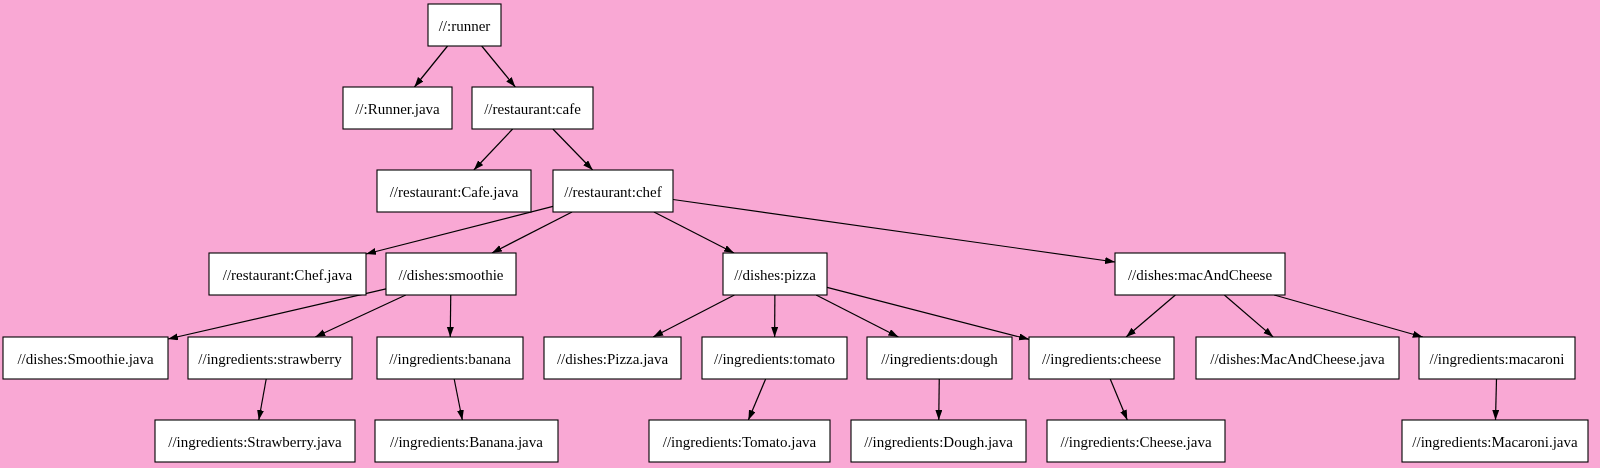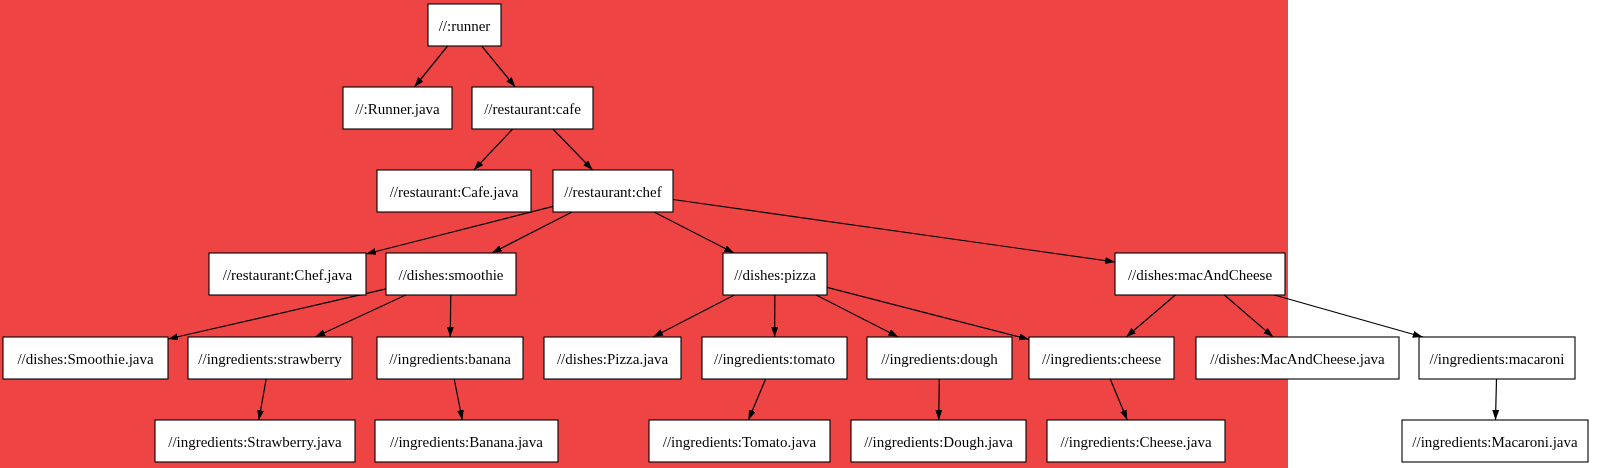--- a/index.html
+++ b/index.html
@@ -2,23 +2,23 @@
 <html><head>
 <meta charset="utf-8">
 <style>
   html, body {
     margin: 0;
     padding: 0;
     background: #ffffff;
   }
   .canvas {
     position: relative;
-    width: 1288px;
+    width: 1600px;
     height: 468px;
-    background: #ef4444;
+    background: #f9a8d4;
     font-family: "Liberation Serif", "DejaVu Serif", serif;
   }
   svg text {
     font-family: "Liberation Serif", "DejaVu Serif", serif;
     font-size: 15px;
     fill: #000000;
   }
   svg rect.node-box {
     fill: #ffffff;
     stroke: #000000;

